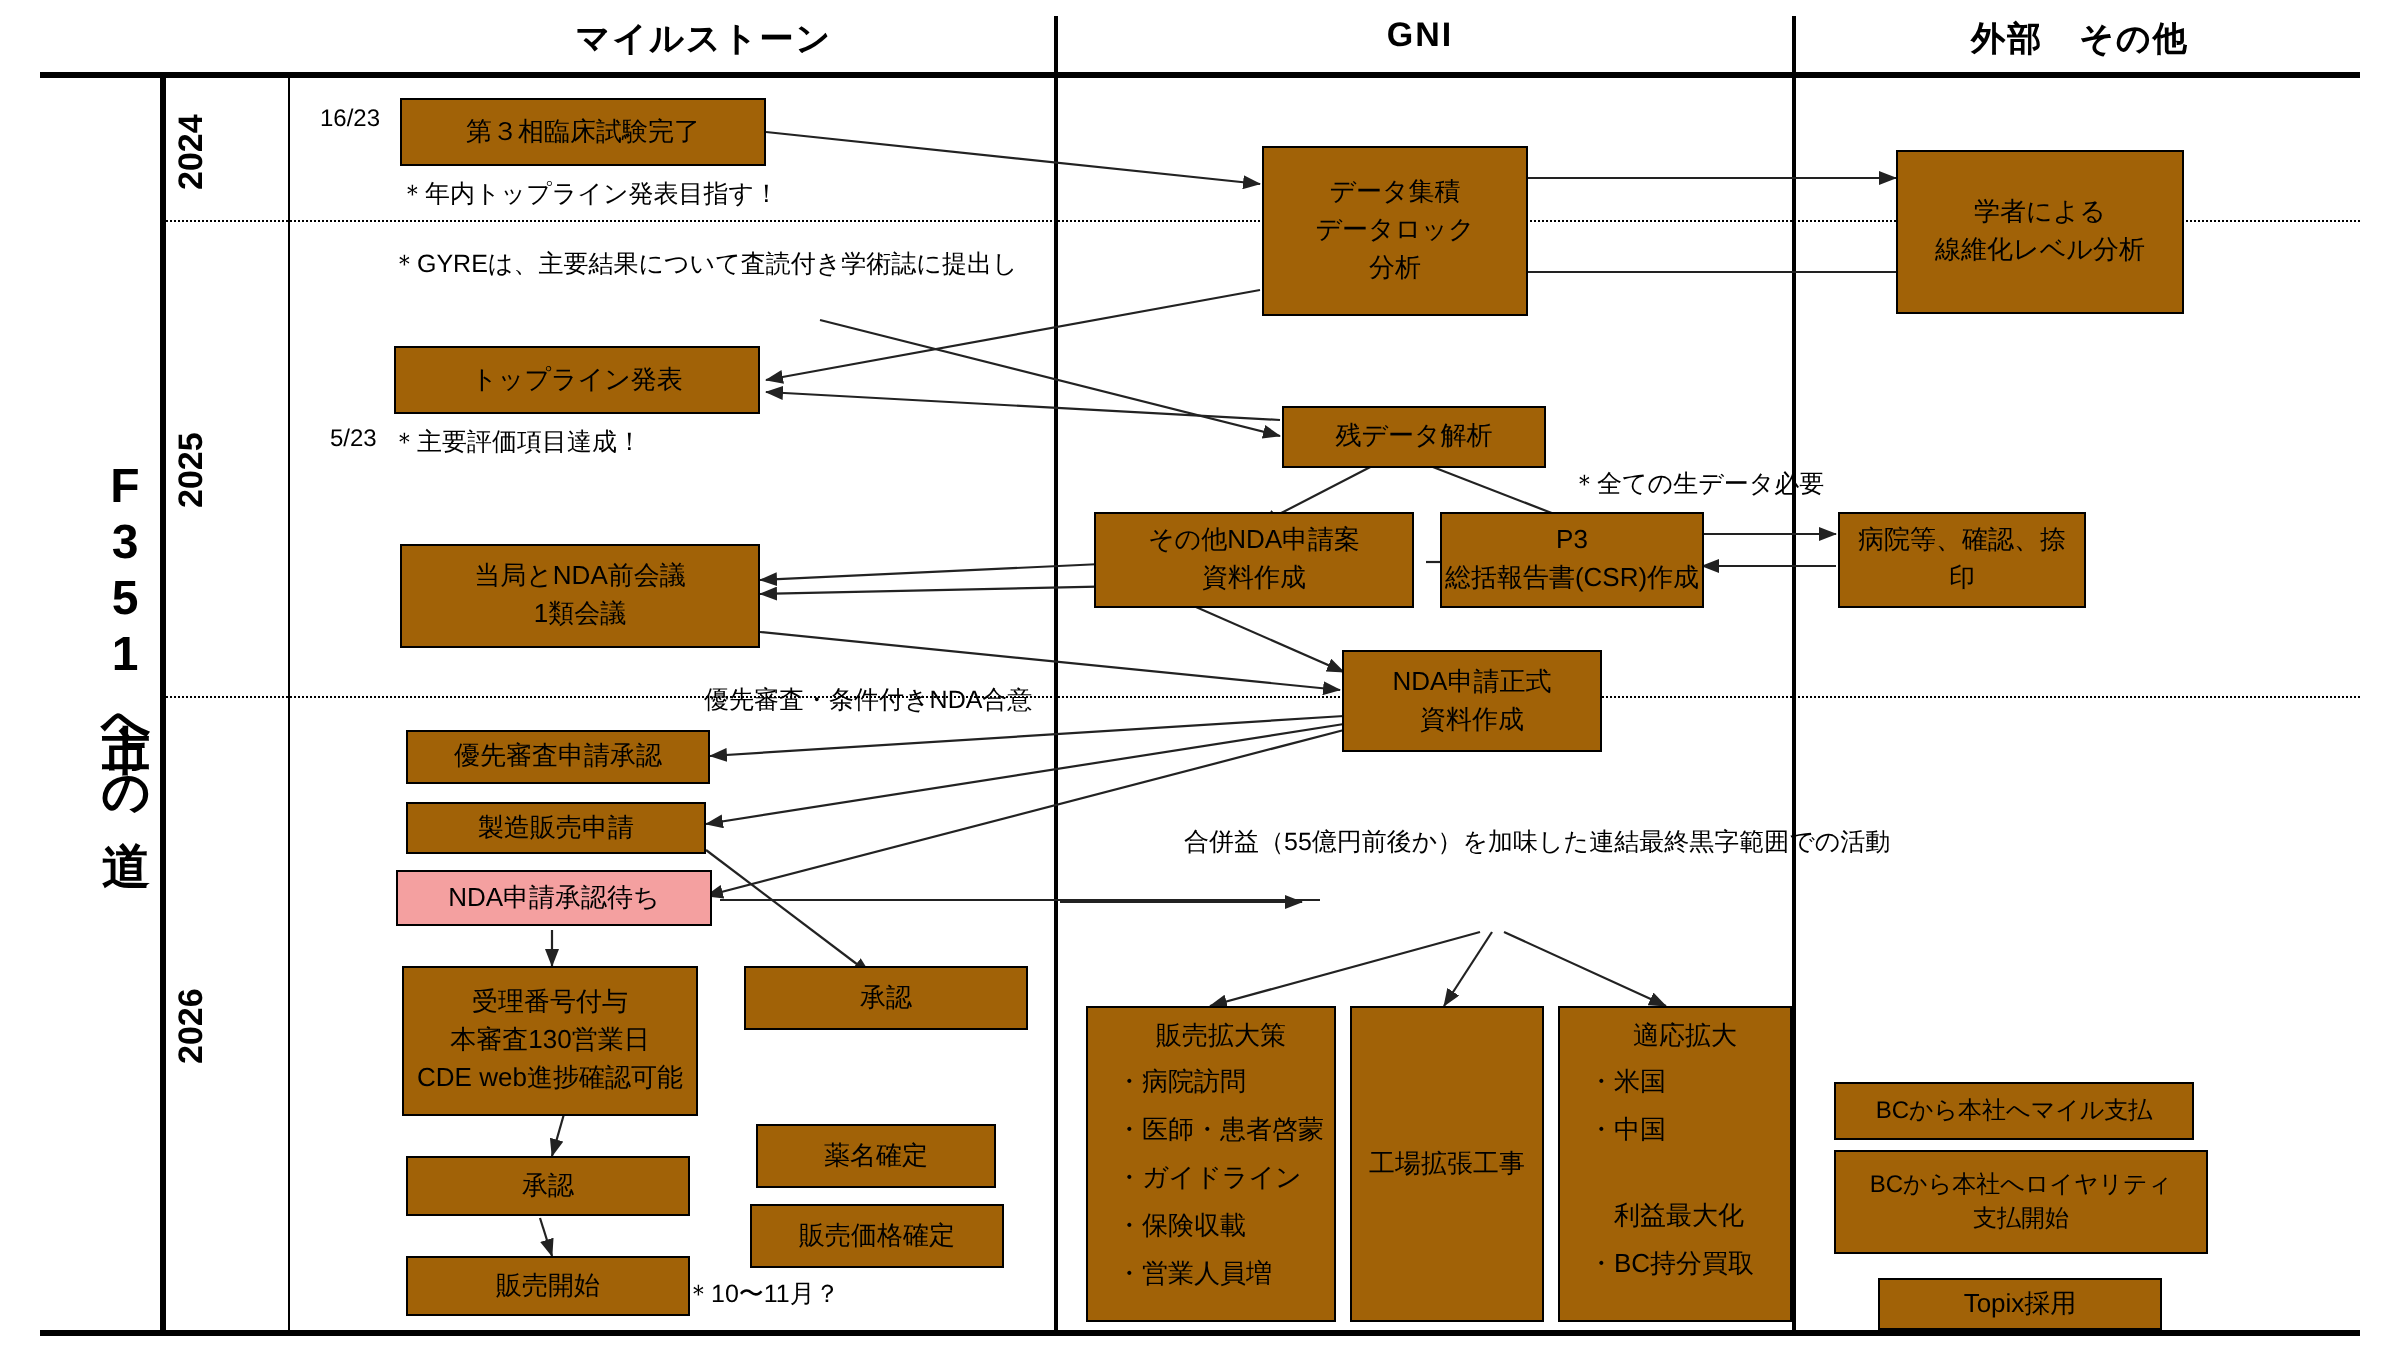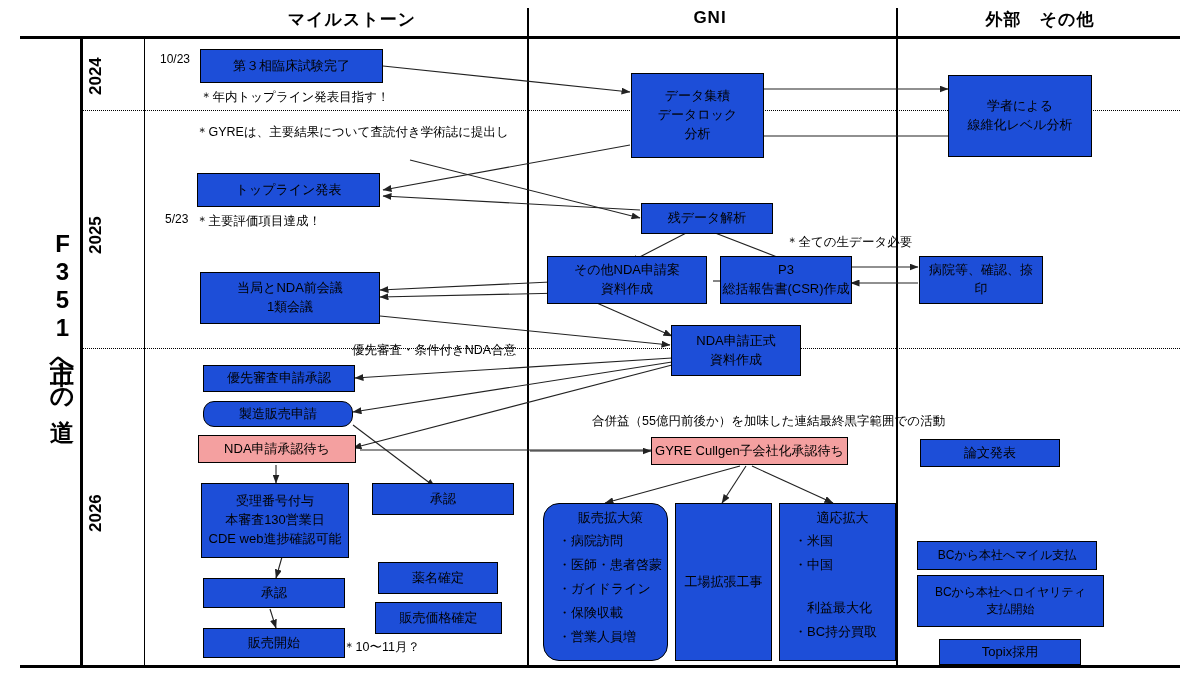--- a/index.html
+++ b/index.html
@@ -72,21 +72,21 @@
     text-orientation: sideways;
     transform: rotate(180deg);
     text-align: center;
     white-space: nowrap;
   }
 
   
   .box {
     position: absolute;
     border: 1.2px solid #000;
-    background: #1d4ed8;
+    background: #a16207;
     display: flex;
     flex-direction: column;
     align-items: center;
     justify-content: center;
     text-align: center;
     font-size: 13px;
     line-height: 1.45;
     padding: 2px 4px;
     white-space: nowrap;
   }
@@ -141,21 +141,21 @@
   <div class="vrule-col2"></div>
   <div class="hdotted" style="top:110px;"></div>
   <div class="hdotted" style="top:348px;"></div>
 
   <div class="side-title">F351上市への道</div>
 
   <div class="year-label" style="top:44px;  height:64px;">2024</div>
   <div class="year-label" style="top:190px; height:90px;">2025</div>
   <div class="year-label" style="top:468px; height:90px;">2026</div>
 
-  <div class="date-tag" style="left:160px; top:52px;">10/23</div>
+  <div class="date-tag" style="left:160px; top:52px;">16/23</div>
   <div class="date-tag" style="left:165px; top:176px;margin-top:36px;">5/23</div>
 
   <svg id="arrows" viewBox="0 0 1200 675" xmlns="http://www.w3.org/2000/svg">
     <defs>
       <marker id="ah" markerWidth="9" markerHeight="7" refX="8.5" refY="3.5" orient="auto" markerUnits="userSpaceOnUse">
         <polygon points="0 0, 9 3.5, 0 7" fill="#222"></polygon>
       </marker>
     </defs>
     <g stroke="#222" stroke-width="1.1" fill="none">
 
@@ -229,21 +229,21 @@
     <span class="ln">当局とNDA前会議</span>
     <span class="ln">1類会議</span>
   </div>
 
   <div class="note" style="left:352px; top:341px;">優先審査・条件付きNDA合意</div>
 
   <div class="box" style="left:203px; top:365px; width:152px; height:27px;">
     <span class="ln">優先審査申請承認</span>
   </div>
 
-  <div class="box" style="left:203px; top:401px; width:150px; height:26px;border-radius:11px;">
+  <div class="box" style="left:203px; top:401px; width:150px; height:26px;">
     <span class="ln">製造販売申請</span>
   </div>
 
   <div class="box pink" style="left:198px; top:435px; width:158px; height:28px;">
     <span class="ln">NDA申請承認待ち</span>
   </div>
 
   <div class="box" style="left:201px; top:483px; width:148px; height:75px;">
     <span class="ln">受理番号付与</span>
     <span class="ln">本審査130営業日</span>
@@ -294,25 +294,22 @@
     <span class="ln">総括報告書(CSR)作成</span>
   </div>
 
   <div class="box" style="left:671px; top:325px; width:130px; height:51px;">
     <span class="ln">NDA申請正式</span>
     <span class="ln">資料作成</span>
   </div>
 
   <div class="note" style="left:592px; top:412px;">合併益（55億円前後か）を加味した連結最終黒字範囲での活動</div>
 
-  <div class="box pink" style="left:651px; top:437px; width:197px; height:28px;">
-    <span class="ln">GYRE Cullgen子会社化承認待ち</span>
-  </div>
-
-  <div class="box left-list" style="left:543px; top:503px; width:125px; height:158px;border-radius:16px;">
+
+  <div class="box left-list" style="left:543px; top:503px; width:125px; height:158px;">
     <span class="ln hd">販売拡大策</span>
     <span class="ln">・病院訪問</span>
     <span class="ln">・医師・患者啓蒙</span>
     <span class="ln">・ガイドライン</span>
     <span class="ln">・保険収載</span>
     <span class="ln">・営業人員増</span>
   </div>
 
   <div class="box" style="left:675px; top:503px; width:97px; height:158px;">
     <span class="ln">工場拡張工事</span>
@@ -331,23 +328,20 @@
     <span class="ln">学者による</span>
     <span class="ln">線維化レベル分析</span>
   </div>
 
 
   <div class="box" style="left:919px; top:256px; width:124px; height:48px;">
     <span class="ln">病院等、確認、捺</span>
     <span class="ln">印</span>
   </div>
 
-  <div class="box" style="left:920px; top:439px; width:140px; height:28px;">
-    <span class="ln">論文発表</span>
-  </div>
 
   <div class="box" style="left:917px; top:541px; width:180px; height:29px;">
     <span class="ln" style="font-size:12px;">BCから本社へマイル支払</span>
   </div>
 
   <div class="box" style="left:917px; top:575px; width:187px; height:52px;">
     <span class="ln" style="font-size:12px;">BCから本社へロイヤリティ</span>
     <span class="ln" style="font-size:12px;">支払開始</span>
   </div>
 

